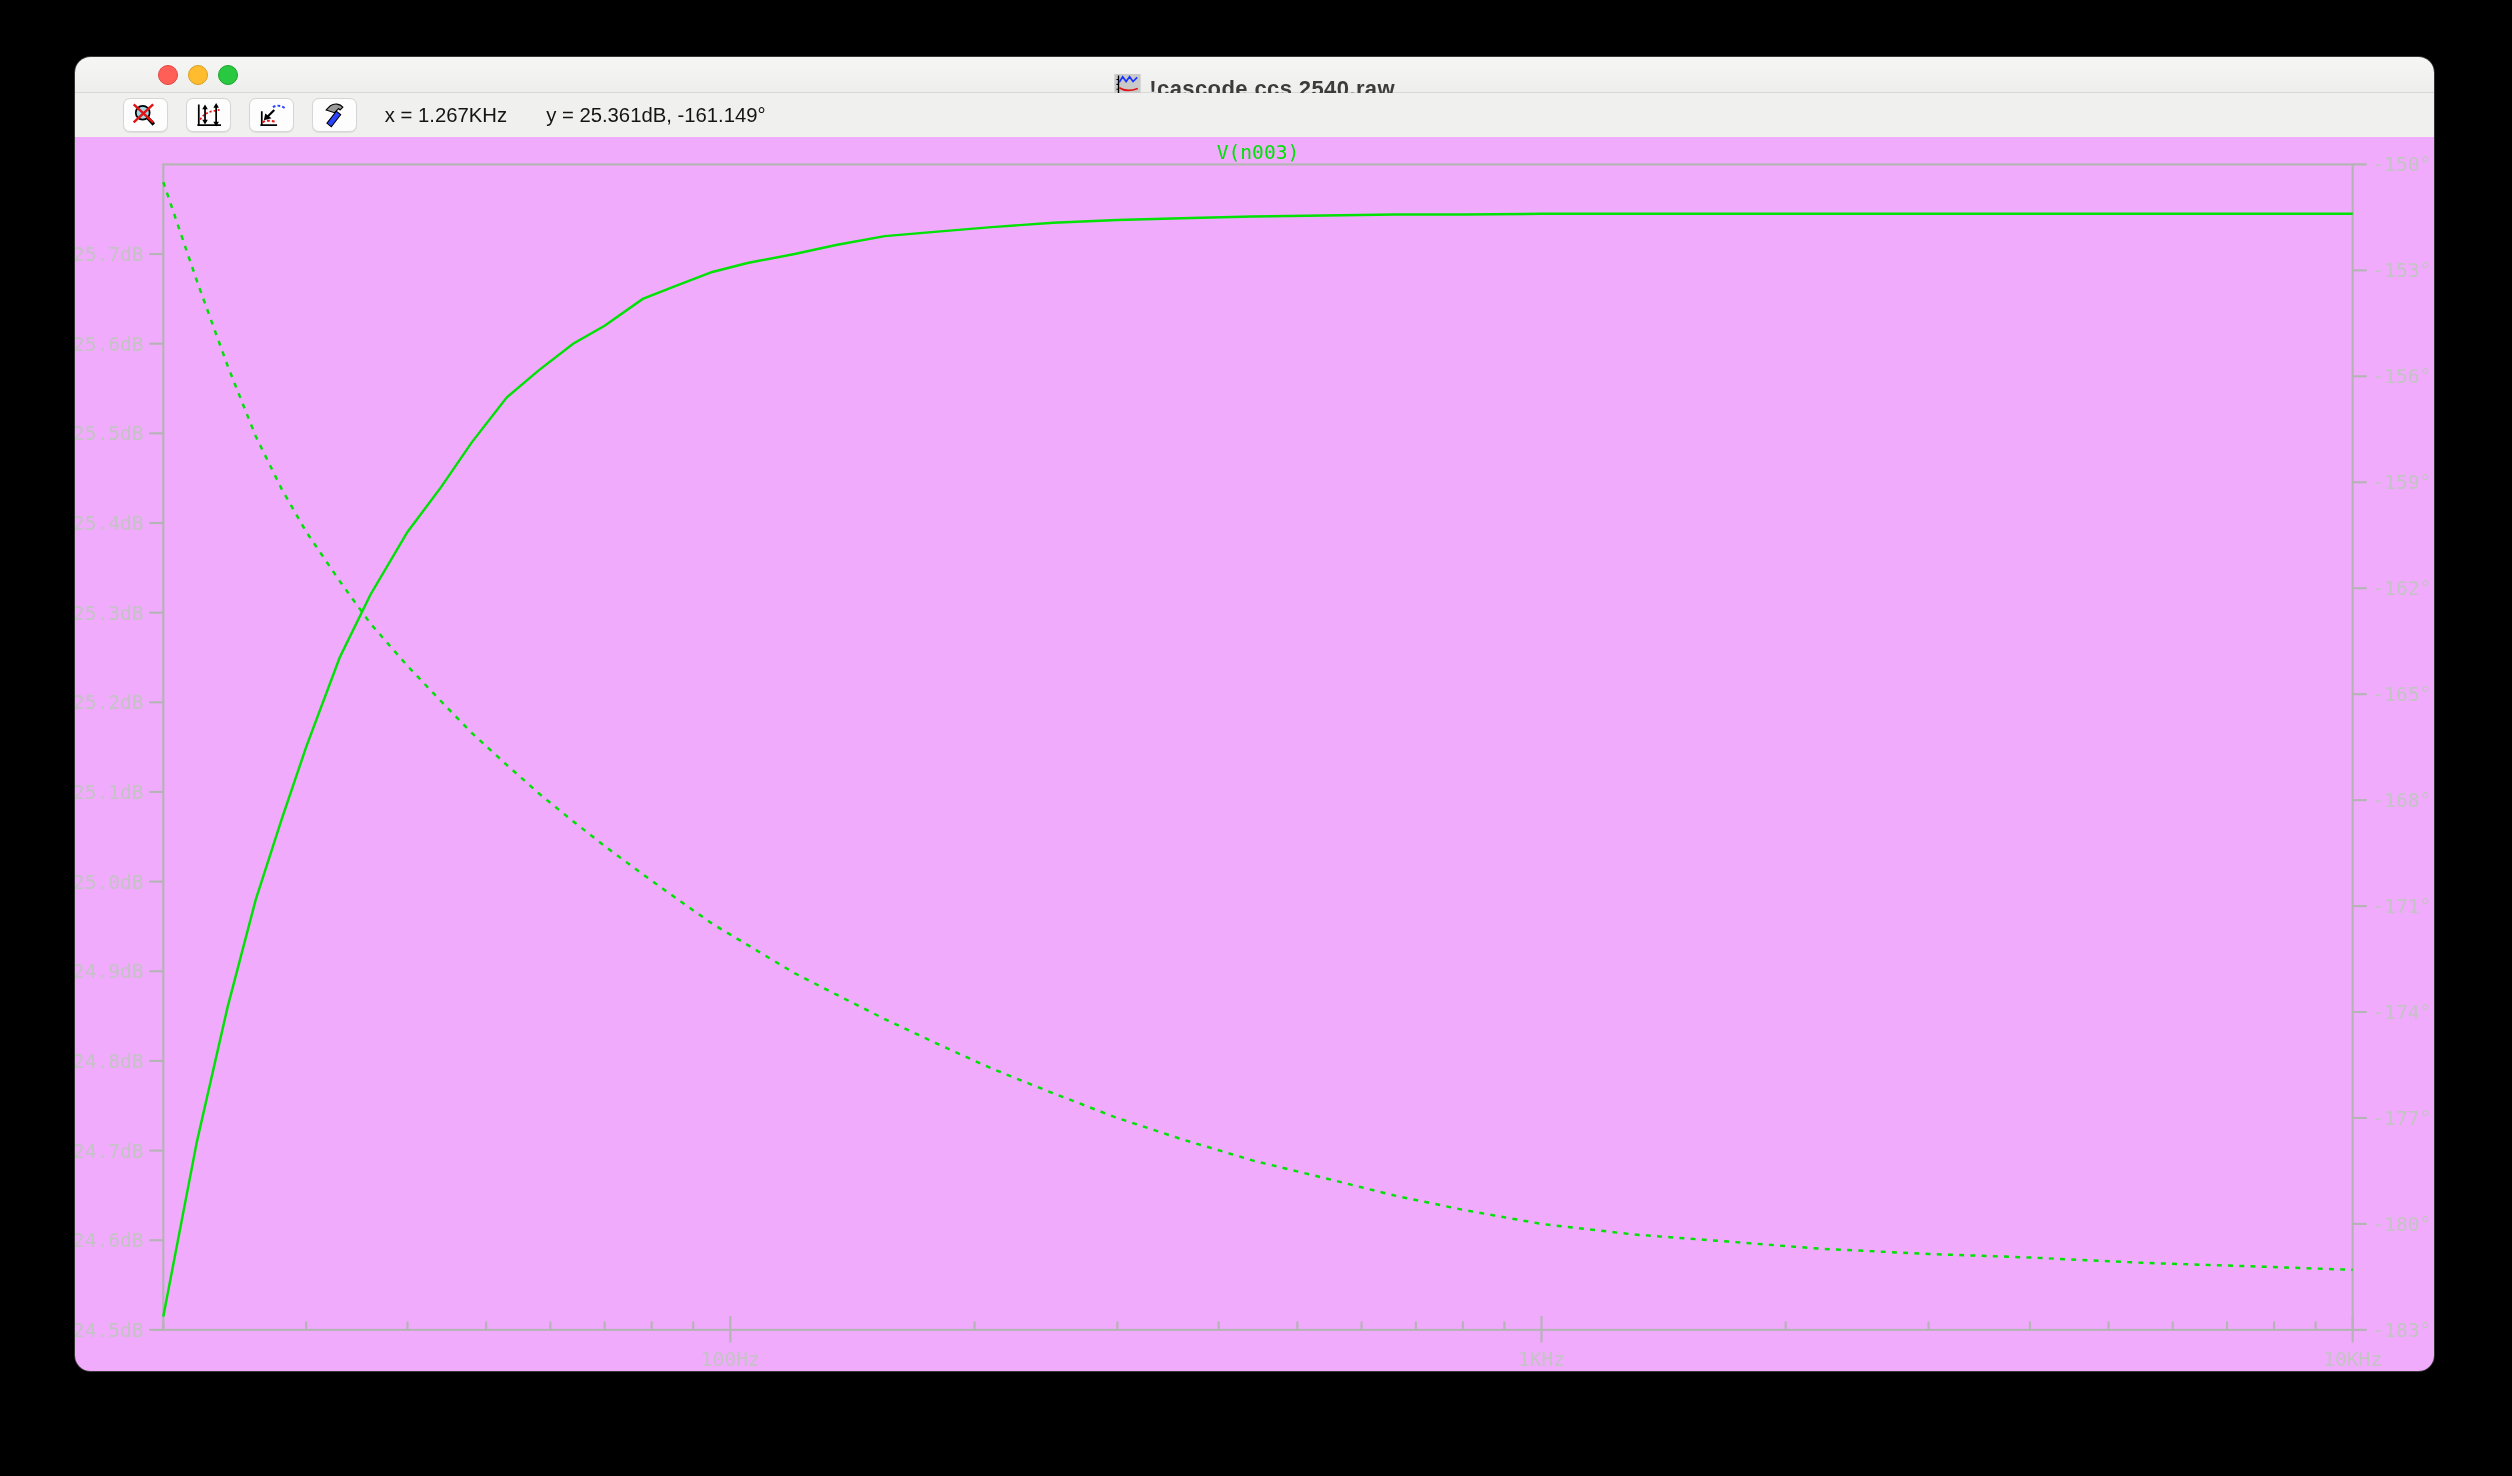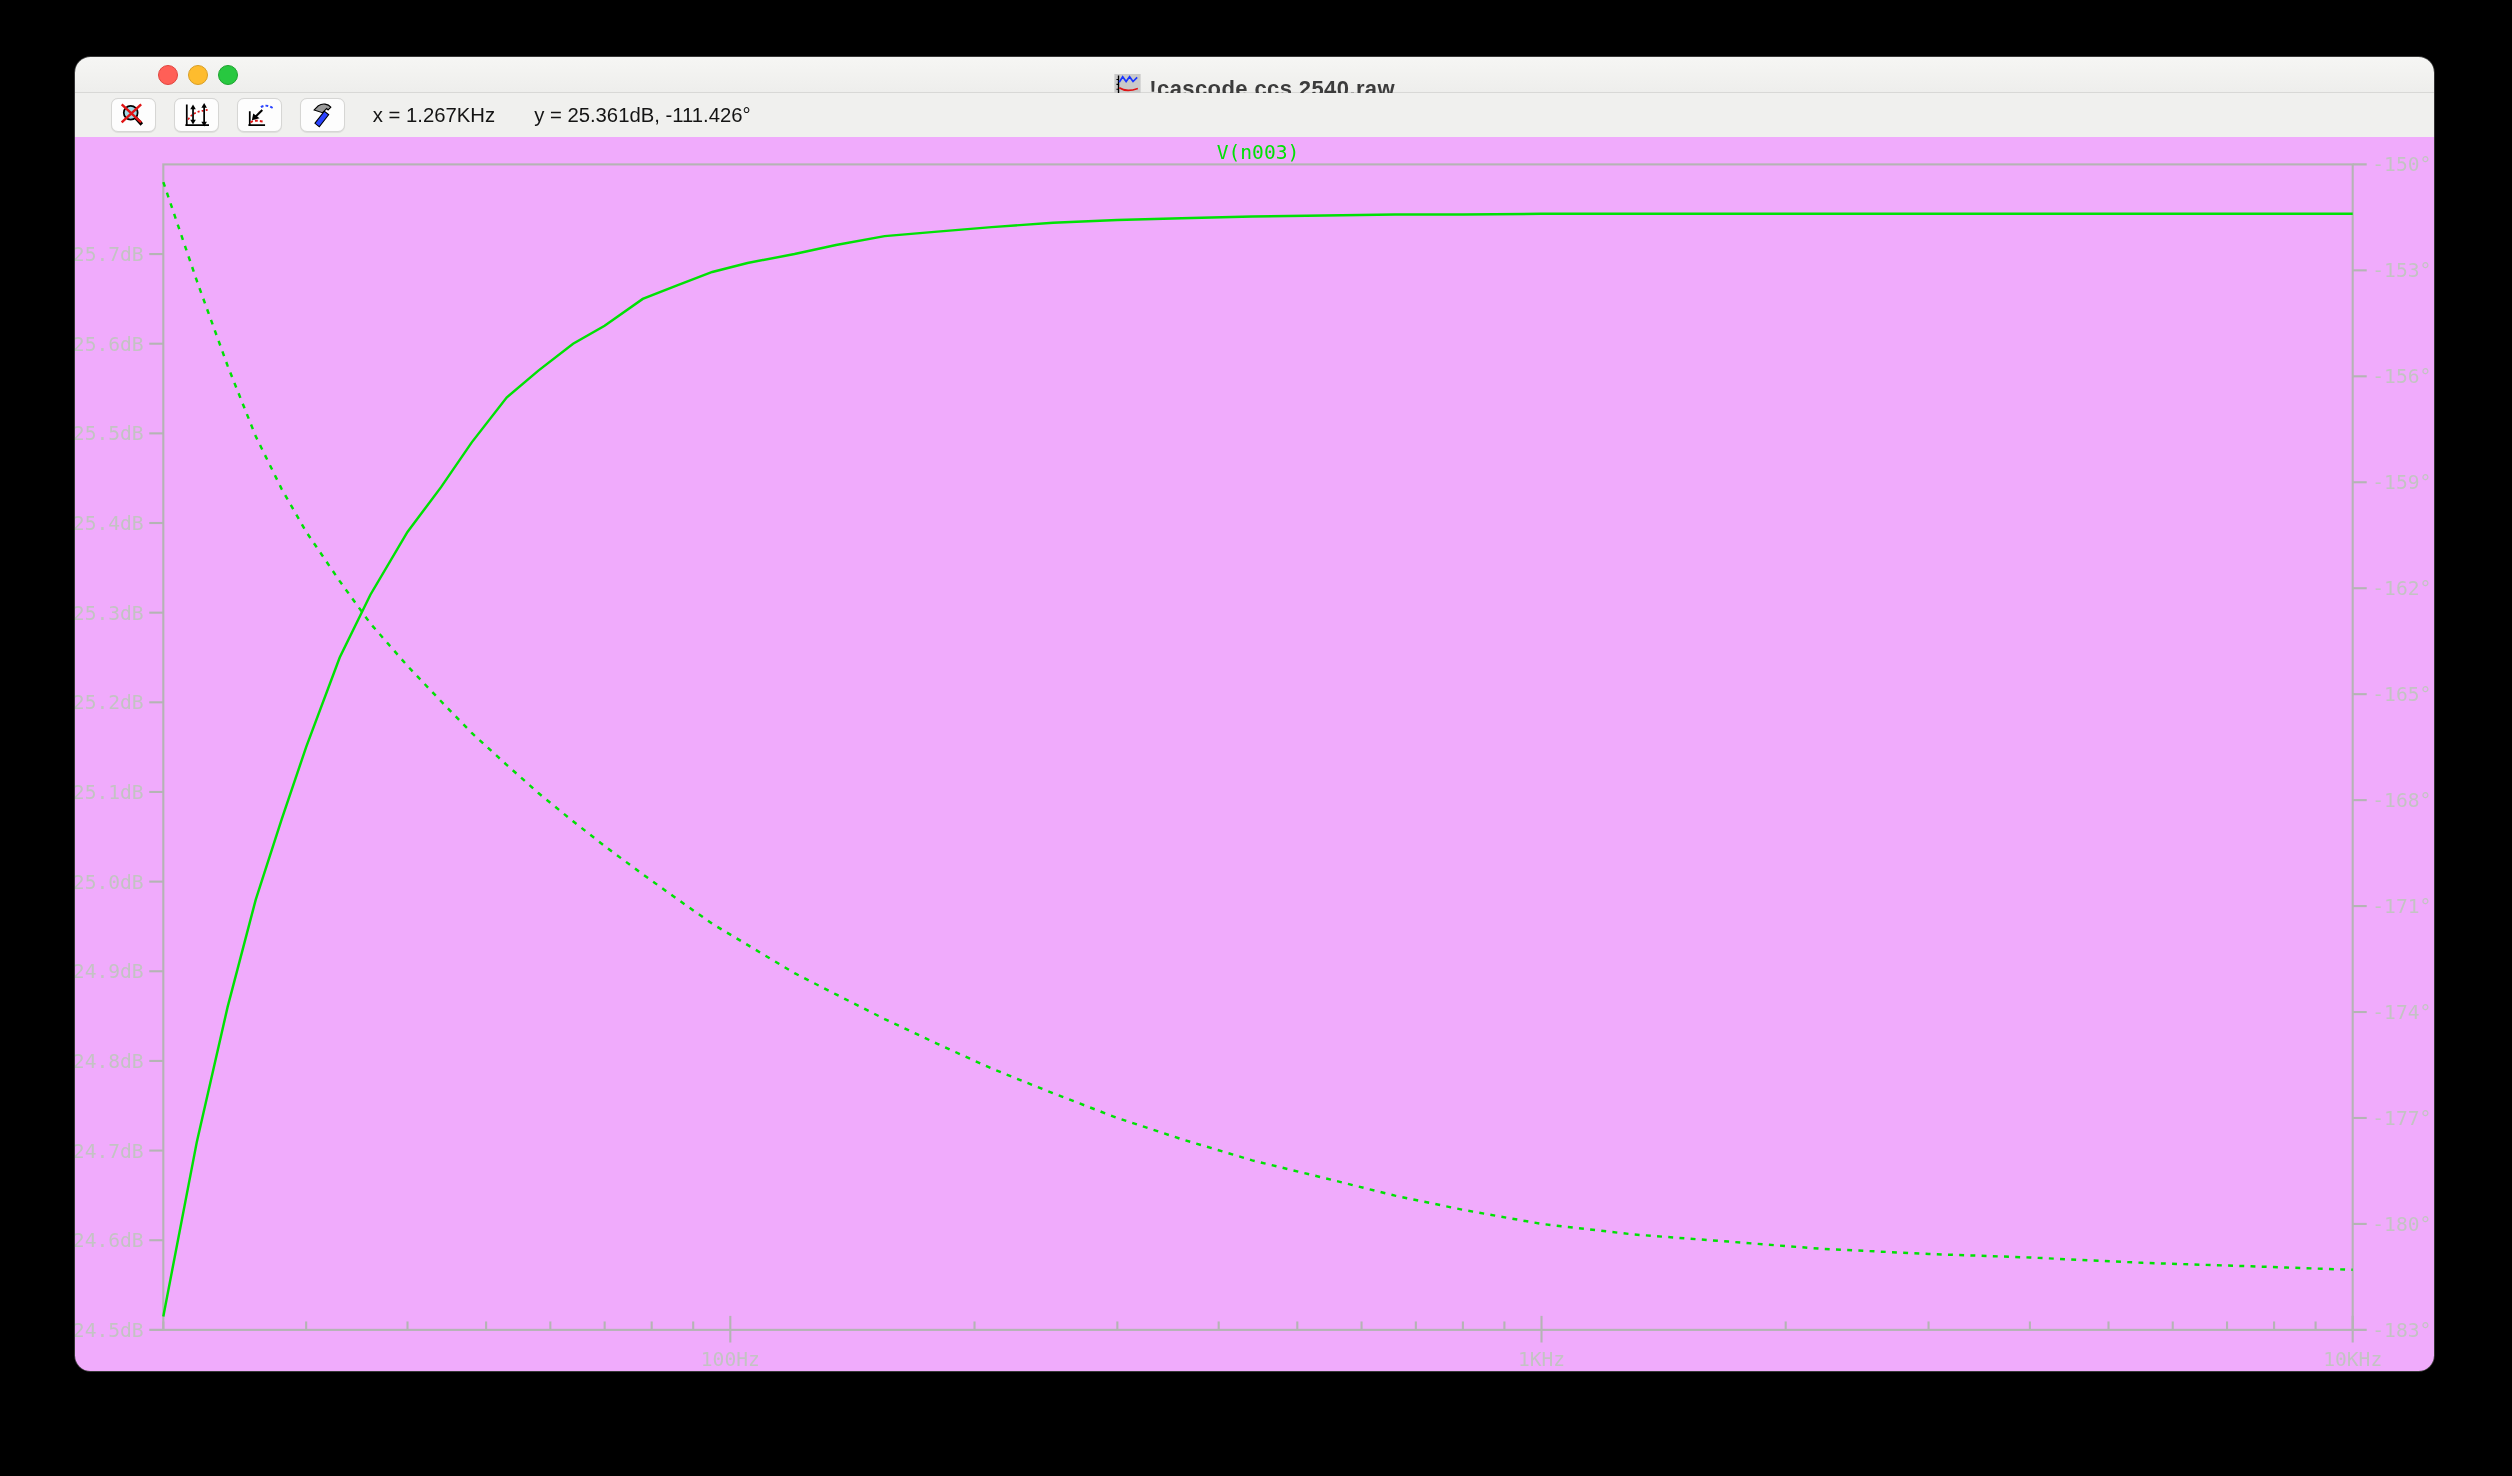--- a/index.html
+++ b/index.html
@@ -18,21 +18,21 @@
   .light{width:18px;height:18px;border-radius:50%;}
   .light.red{background:#ff5f57;border:0.7px solid #e0443e;}
   .light.yellow{background:#febc2e;border:0.7px solid #d89e24;}
   .light.green{background:#28c840;border:0.7px solid #1da32f;}
   .titlewrap{display:flex;align-items:center;gap:8.4px;margin-top:28px;}
   .doc-icon{width:27px;height:29px;}
   .title-text{font-size:22px;font-weight:bold;color:#3c3c3c;letter-spacing:0.4px;}
 
   .toolbar{
     height:44px;background:#f0f0ee;display:flex;align-items:center;gap:18px;
-    padding-left:36px;position:relative;
+    padding-left:48px;position:relative;
   }
   .tb-btn{
     width:43px;height:32px;background:#fdfdfd;border:0.7px solid #d6d6d4;border-radius:7px;
     display:flex;align-items:center;justify-content:center;box-shadow:0 0.7px 0.7px rgba(0,0,0,.08);
   }
   .tb-btn svg{width:31px;height:25px;}
   .status{font-size:20.3px;color:#141414;margin-left:9.8px;display:flex;gap:39px;white-space:pre;}
 
   .plotpanel{position:relative;height:1235px;background:#f0abfc;}
   .plotpanel svg{position:absolute;left:0;top:0;}
@@ -105,21 +105,21 @@
       </svg>
     </div>
     <div class="tb-btn">
       <svg viewBox="0 0 44 36">
         <path d="M10,10 L16,4 C22,0 30,1 34,6 L30,10 L28,8 L22,14 Z" fill="#9a9a9a" stroke="#000" stroke-width="1.5"></path>
         <rect x="17" y="12" width="8" height="22" transform="rotate(38 21 23)" fill="#2a43ff" stroke="#000" stroke-width="1.5"></rect>
       </svg>
     </div>
     <div class="status">
       <span>x = 1.267KHz</span>
-      <span>y = 25.361dB, -111.426°</span>
+      <span>y = 25.361dB, -161.149°</span>
     </div>
   </div>
 
   <div class="plotpanel">
     <svg id="plot-svg" width="2359" height="1235" viewBox="0 0 3366 1762">
         <text fill="#00e104" font-size="28" font-family="&quot;DejaVu Sans Mono&quot;,monospace" x="1688" y="31" text-anchor="middle">V(n003)</text>
         <rect x="126" y="39" width="3124" height="1663" fill="none" stroke="#b4b4b4" stroke-width="3"></rect>
         <line x1="106" y1="1702" x2="126" y2="1702" stroke="#b4b4b4" stroke-width="3"></line>
         <text fill="#c3c3c3" font-size="28" font-family="&quot;DejaVu Sans Mono&quot;,monospace" x="98" y="1712" text-anchor="end">24.5dB</text>
         <line x1="106" y1="1574.0769230769213" x2="126" y2="1574.0769230769213" stroke="#b4b4b4" stroke-width="3"></line>

